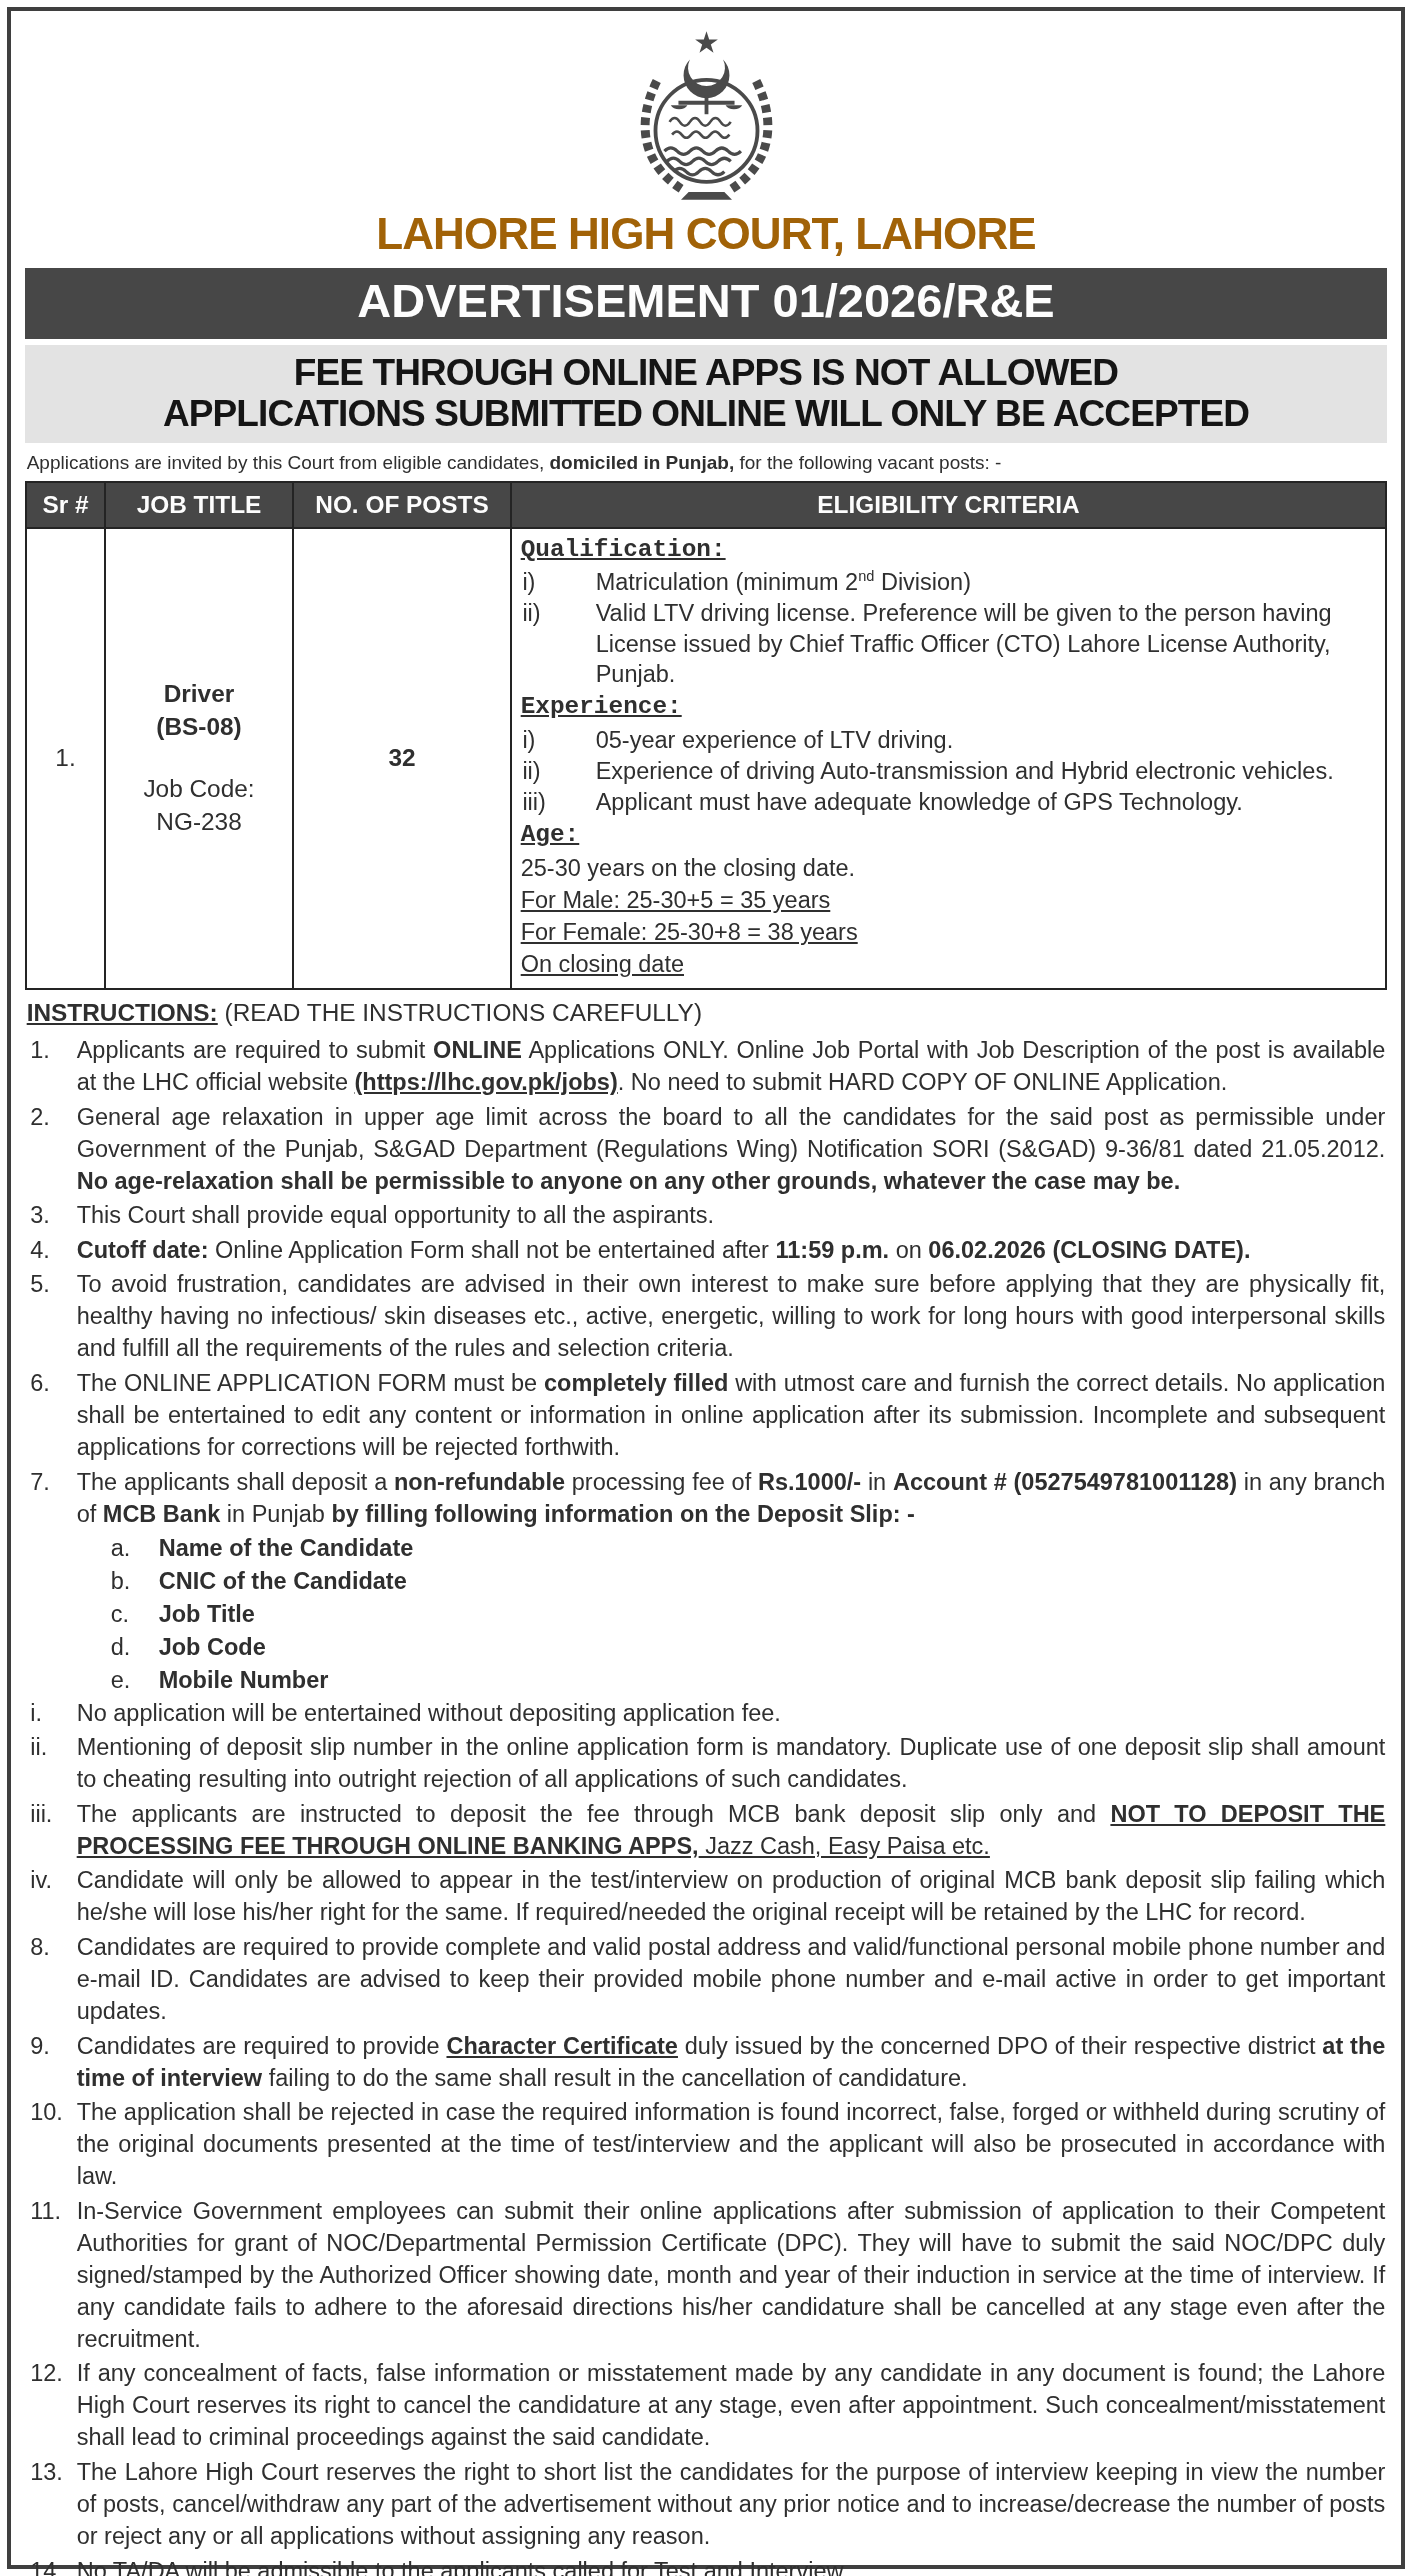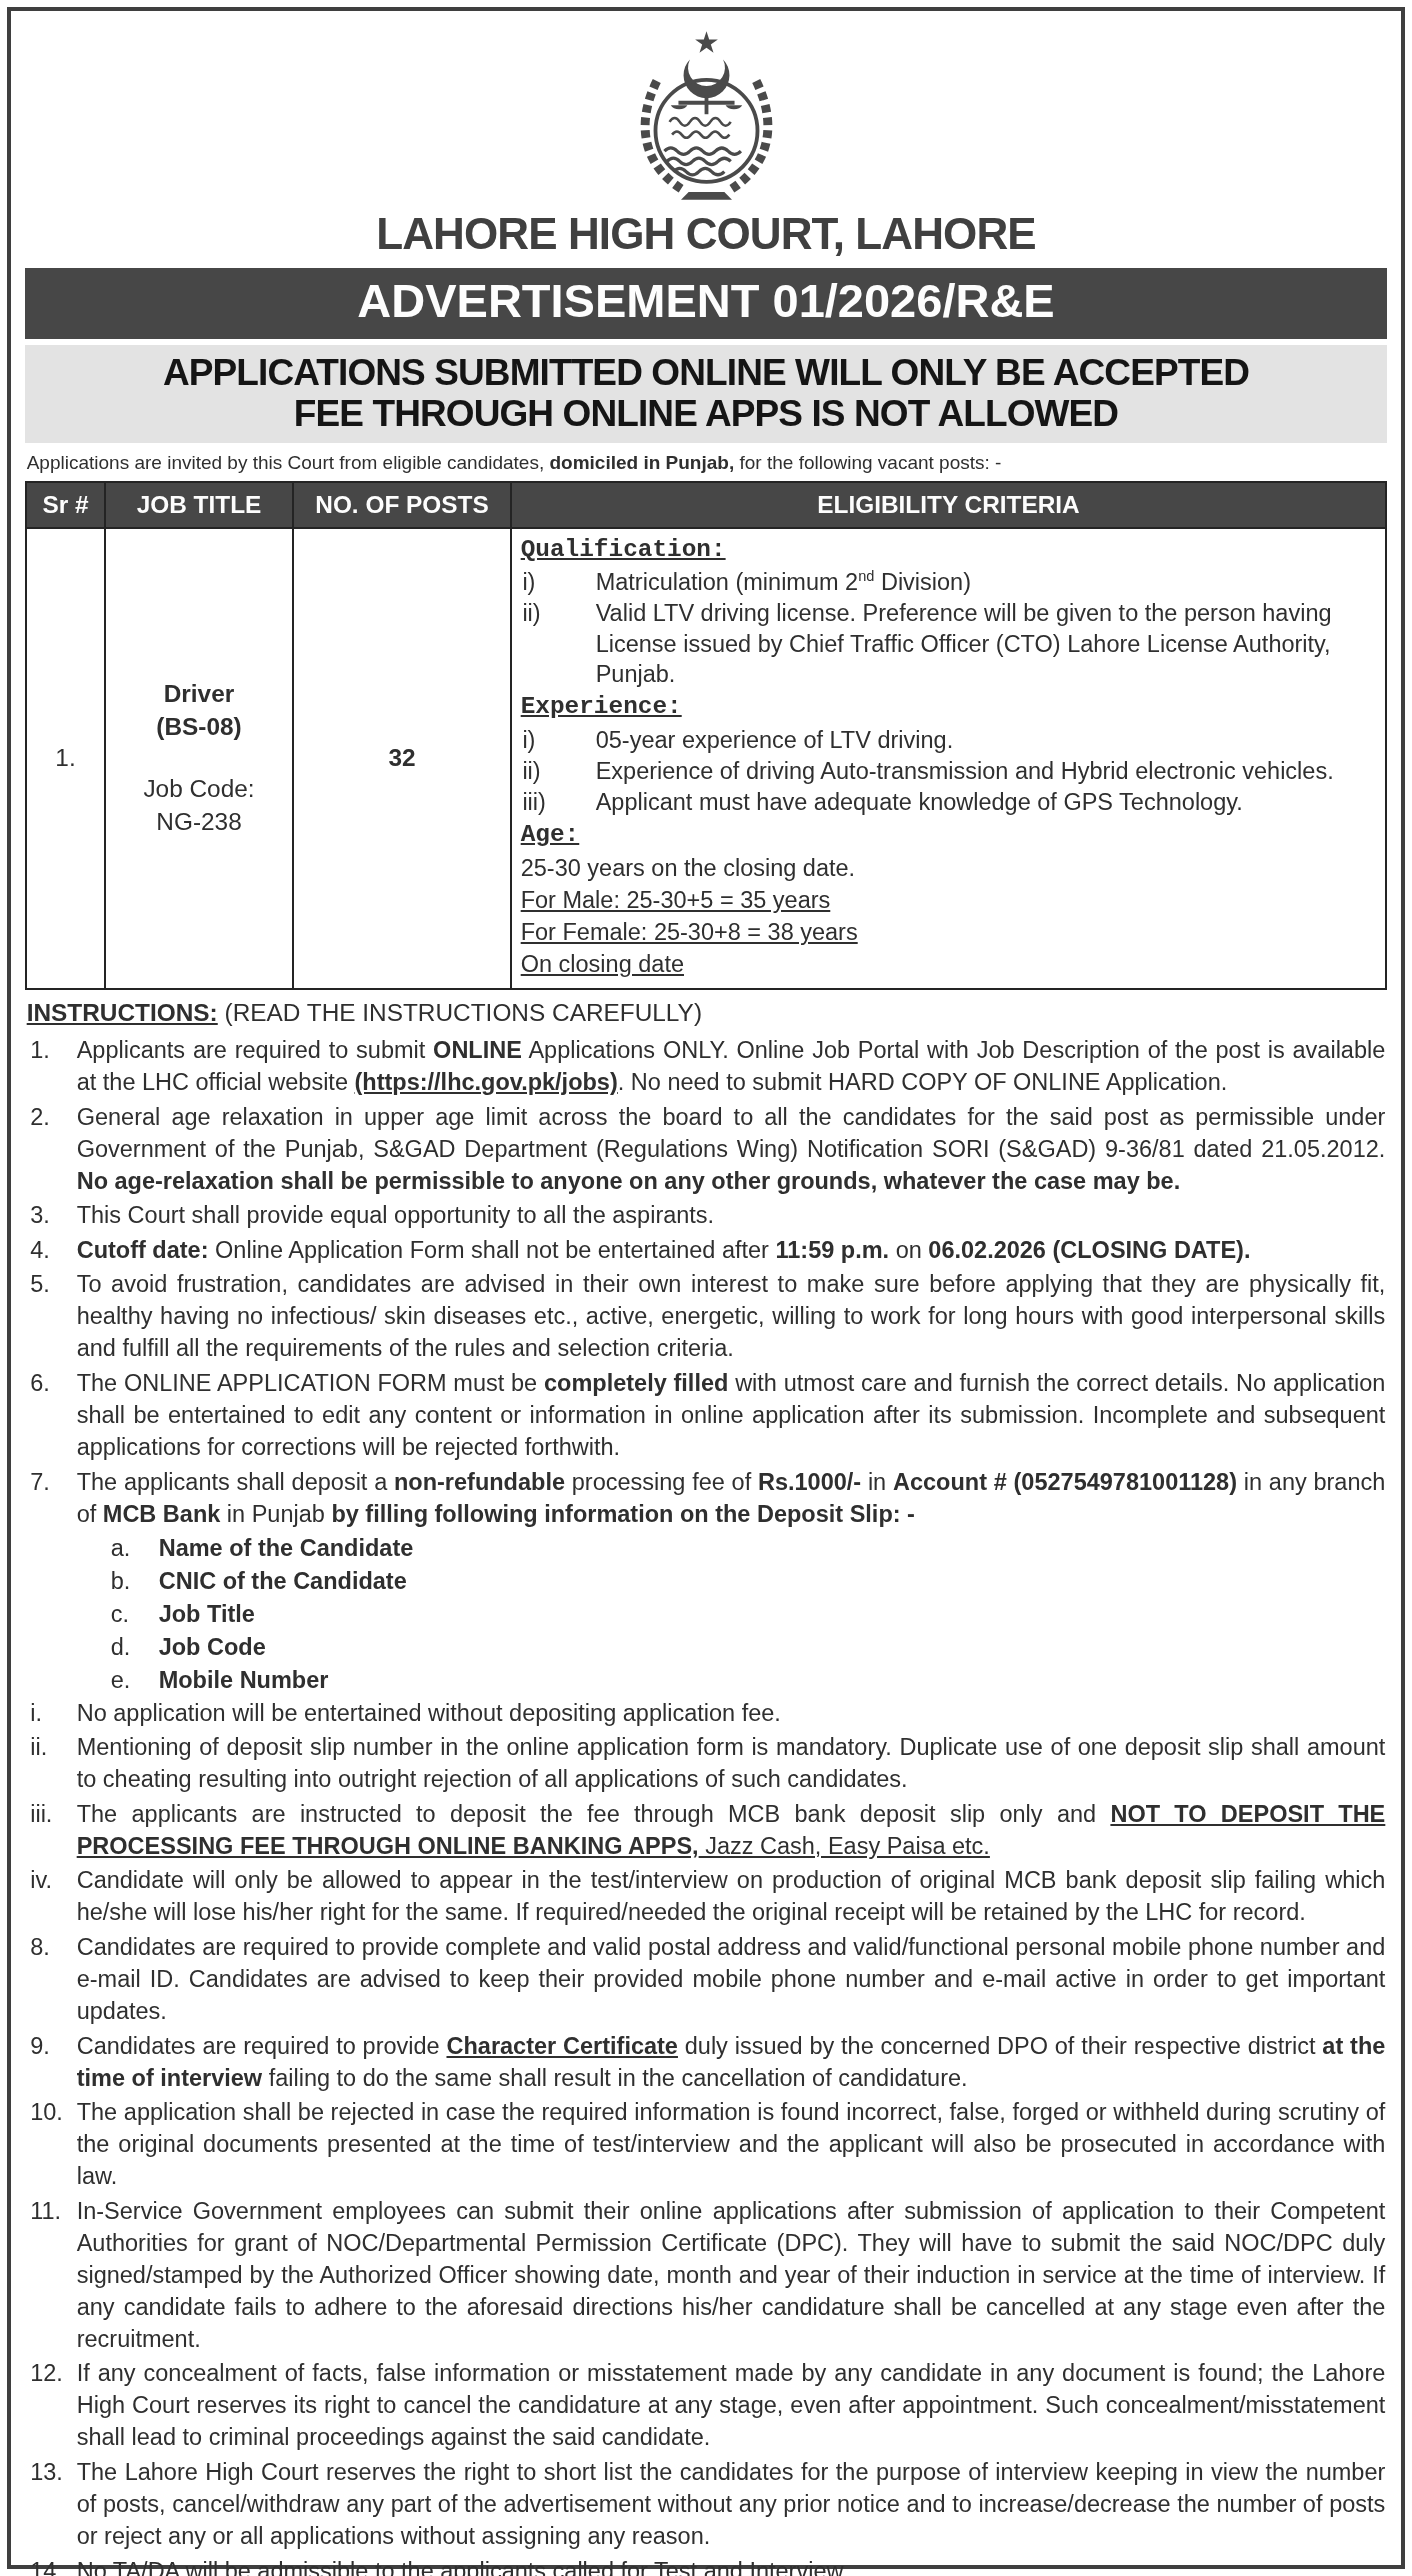--- a/index.html
+++ b/index.html
@@ -6,21 +6,21 @@
     --dark:#474747; --light:#e3e3e3; --footer:#e3e3e3;
     --border:#3f3f3f; --text:#2f2f2f;
   }
   html,body{margin:0;padding:0;background:#ffffff;}
   body{width:1412px;height:2576px;overflow:hidden;
        font-family:"Liberation Sans", sans-serif;color:var(--text);}
   .page{width:1412px;height:2576px;box-sizing:border-box;padding:7px;background:#fff;}
   .frame{border:4.4px solid var(--border);height:100%;box-sizing:border-box;
          padding:14px 14px 0;display:flex;flex-direction:column;}
   .emblem-wrap{text-align:center;margin-top:5.2px;}
-  h1.title{text-align:center;font-size:44px;font-weight:bold;color:#404040;
+  h1.title{text-align:center;font-size:44px;font-weight:bold;color:#a16207;
            margin:5.2px 0 8.7px;letter-spacing:-0.9px;}
   .adv-banner{background:var(--dark);color:#fdfdfd;text-align:center;
               font-size:47px;font-weight:bold;padding:5.2px 0 10.4px;letter-spacing:0;}
   .notice{background:var(--light);color:#151515;text-align:center;font-weight:bold;
           font-size:37px;line-height:1.12;padding:7px 0 8.7px;margin-top:6.1px;letter-spacing:-0.9px;}
   .intro{font-size:19px;margin:8.7px 1.7px 7px;}
   .b{font-weight:bold;}
   .u{text-decoration:underline;}
   .sup{vertical-align:super;font-size:0.62em;line-height:0;}
   table.vac{border-collapse:collapse;width:100%;margin:0 0 7px;}
@@ -69,22 +69,22 @@
         <path d="M34 111 q5 -5 10 0 t10 0 t10 0 t10 0" stroke="#4a4a4a" fill="none" stroke-width="2.5"></path>
         <path d="M46 127 h28 l6 6 h-40 z" fill="#4a4a4a"></path>
       </svg>
     </div>
 
     <h1 class="title">LAHORE HIGH COURT, LAHORE</h1>
 
     <div class="adv-banner">ADVERTISEMENT 01/2026/R&amp;E</div>
 
     <div class="notice">
+      <div>FEE THROUGH ONLINE APPS IS NOT ALLOWED</div>
       <div>APPLICATIONS SUBMITTED ONLINE WILL ONLY BE ACCEPTED</div>
-      <div>FEE THROUGH ONLINE APPS IS NOT ALLOWED</div>
     </div>
 
     <p class="intro" id="intro"><span>Applications are invited by this Court from eligible candidates, </span><span class="b">domiciled in Punjab,</span><span> for the following vacant posts: -</span></p>
 
     <table class="vac">
       <thead>
         <tr>
           <th>Sr #</th>
           <th>JOB TITLE</th>
           <th>NO. OF POSTS</th>

